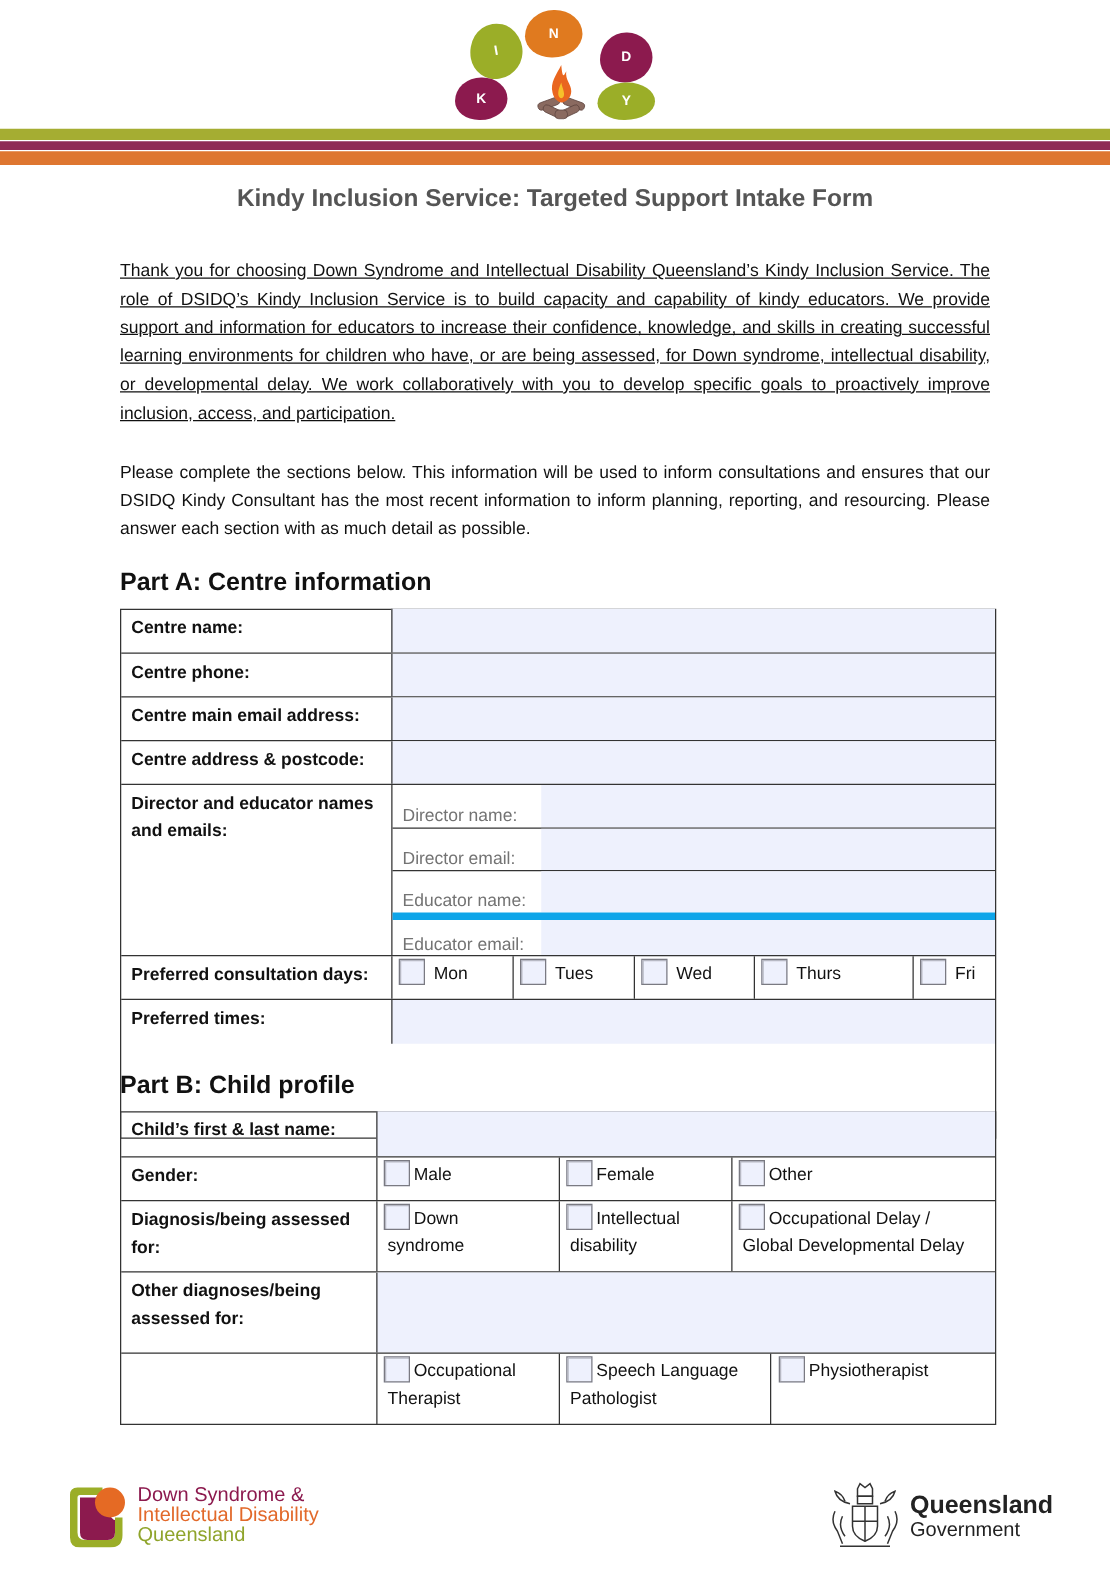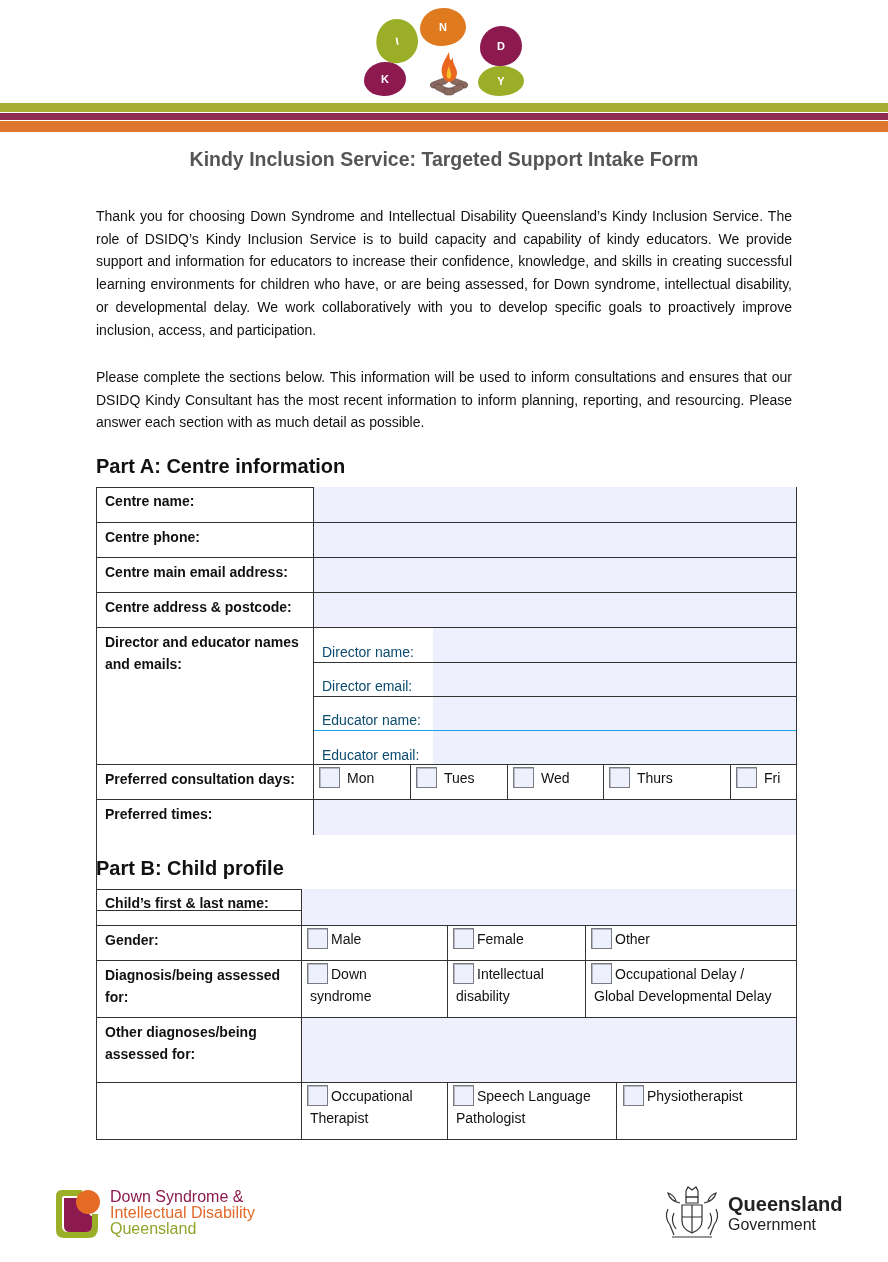--- a/index.html
+++ b/index.html
@@ -21,34 +21,34 @@
   .stripe { position: absolute; left: 0; width: 888px; }
   .stripe.green  { top: 103px; height: 9px;  background: #a5ad32; }
   .stripe.purple { top: 113px; height: 7px;  background: #8f2b55; }
   .stripe.orange { top: 121px; height: 11px; background: #de7630; }
 
   
   .title { position: absolute; left: 0; top: 148px; width: 888px; text-align: center;
            font-size: 19.5px; font-weight: bold; color: #555; }
   .para { position: absolute; left: 96px; width: 696px; font-size: 14px; line-height: 22.7px;
           text-align: justify; color: #111; }
-  .para.p1 { top: 205px; }
+  .para.p1 { top: 205px; text-decoration: underline; }
   .para.p2 { top: 366px; }
   .section-heading { position: absolute; left: 96px; font-size: 20px; font-weight: bold; color: #111; }
   .section-heading.a { top: 455px; }
   .section-heading.b { top: 857px; }
 
   
   .form-table { position: absolute; border: 1px solid #333; }
   .row { position: absolute; left: 0; border-top: 1px solid #333; }
   .cell { position: absolute; top: 0; bottom: 0; border-left: 1px solid #333; }
   .cell.first { border-left: none; }
   .label { font-size: 14px; font-weight: bold; padding: 3px 0 0 8px; line-height: 22px; color: #111; }
   .field { background: #eef1fd; }
-  .sublabel { font-size: 14px; color: #0c4a6e; position: absolute; left: 8px; bottom: 2px; }
+  .sublabel { font-size: 14px; color: #737373; position: absolute; left: 8px; bottom: 2px; }
   .subfield { position: absolute; top: 0; bottom: 0; right: 0; background: #eef1fd; }
 
   .cb { display: inline-block; width: 21px; height: 21px; border: 1.5px solid #7a7a82;
         background: #eef1fd; box-shadow: inset 1px 1px 0 #b7b9c4; vertical-align: middle; }
   .opt { position: absolute; font-size: 14px; color: #111; line-height: 22px; }
   .opt .cb { position: absolute; left: 0; top: 0; }
   .opt .txt1 { position: absolute; left: 24px; top: 0; white-space: nowrap; }
   .opt .txt2 { position: absolute; left: 3px; top: 22px; white-space: nowrap; }
 
   
@@ -135,21 +135,21 @@
         <div class="subfield" style="left:119px;"></div>
       </div>
       <div style="position:absolute; left:0; right:0; top:34px; height:34px; border-top:1px solid #333;">
         <span class="sublabel">Director email:</span>
         <div class="subfield" style="left:119px;"></div>
       </div>
       <div style="position:absolute; left:0; right:0; top:68px; height:34px; border-top:1px solid #333;">
         <span class="sublabel">Educator name:</span>
         <div class="subfield" style="left:119px;"></div>
       </div>
-      <div style="position:absolute; left:0; right:0; top:102px; height:35px; border-top:1px solid #0ea5e9;">
+      <div style="position:absolute; left:0; right:0; top:102px; height:35px; border-top:6px solid #0ea5e9;">
         <span class="sublabel">Educator email:</span>
         <div class="subfield" style="left:119px;"></div>
       </div>
     </div>
   </div>
 
   <div class="row" style="top:276px; width:699px; height:35px;">
     <div class="cell first label" style="left:0; width:216px;">Preferred consultation days:</div>
     <div class="cell" style="left:216px; width:97px;">
       <div class="opt" style="left:5px; top:2px;">

